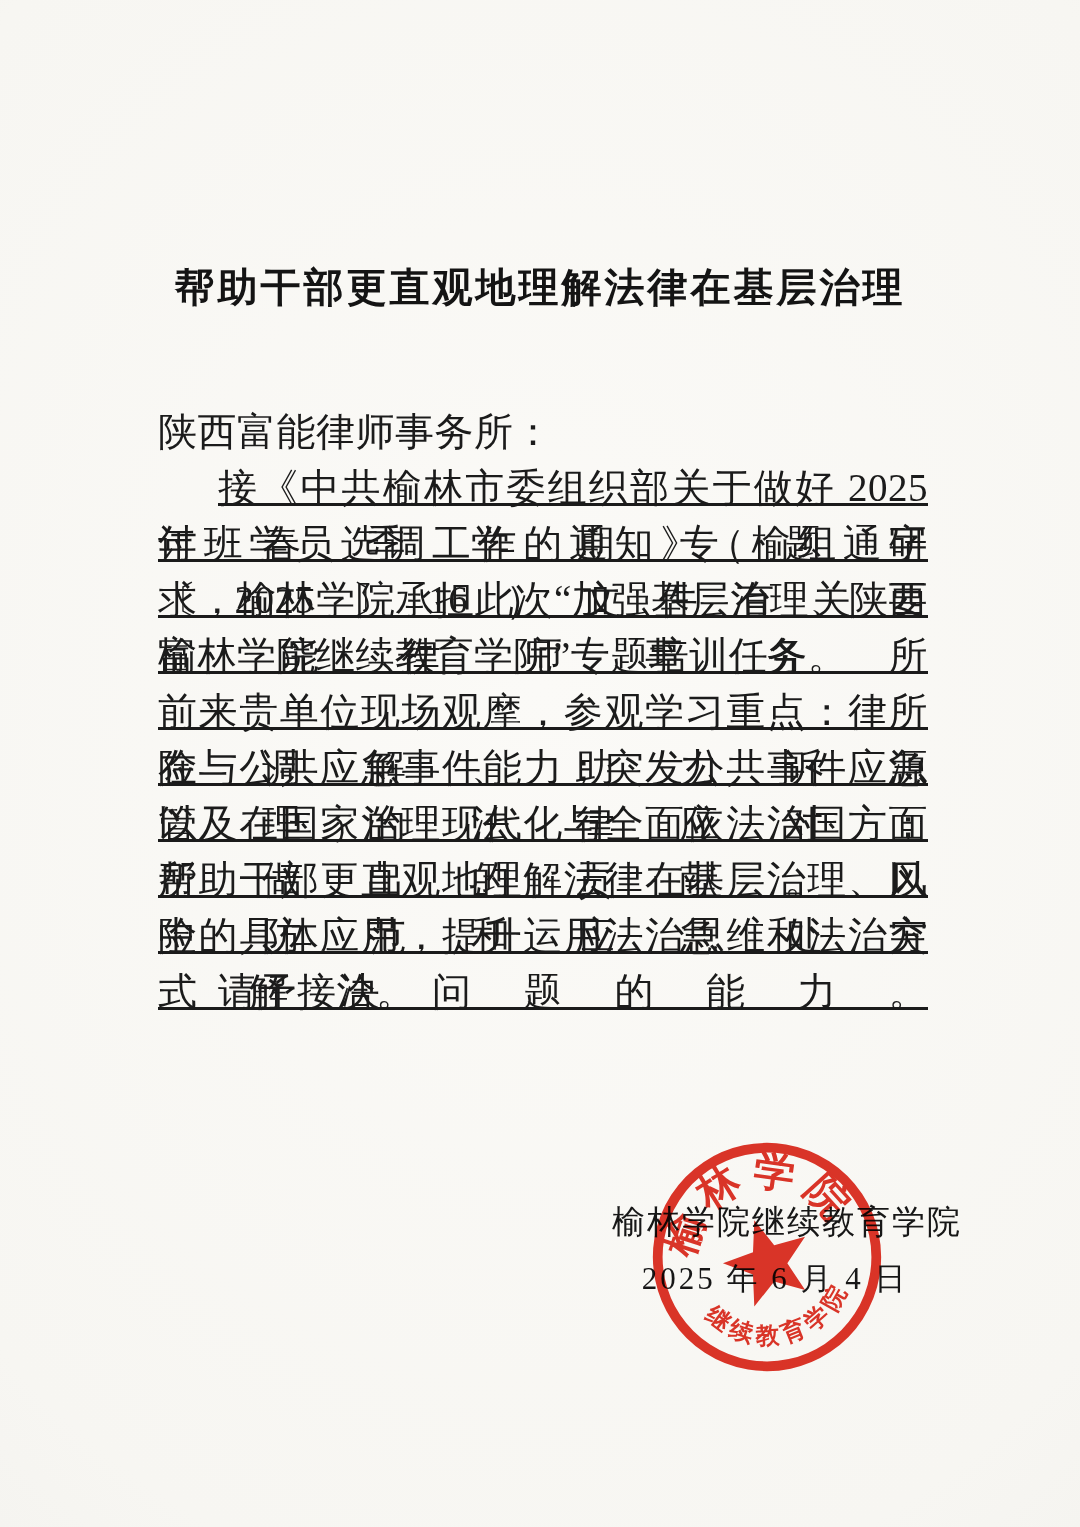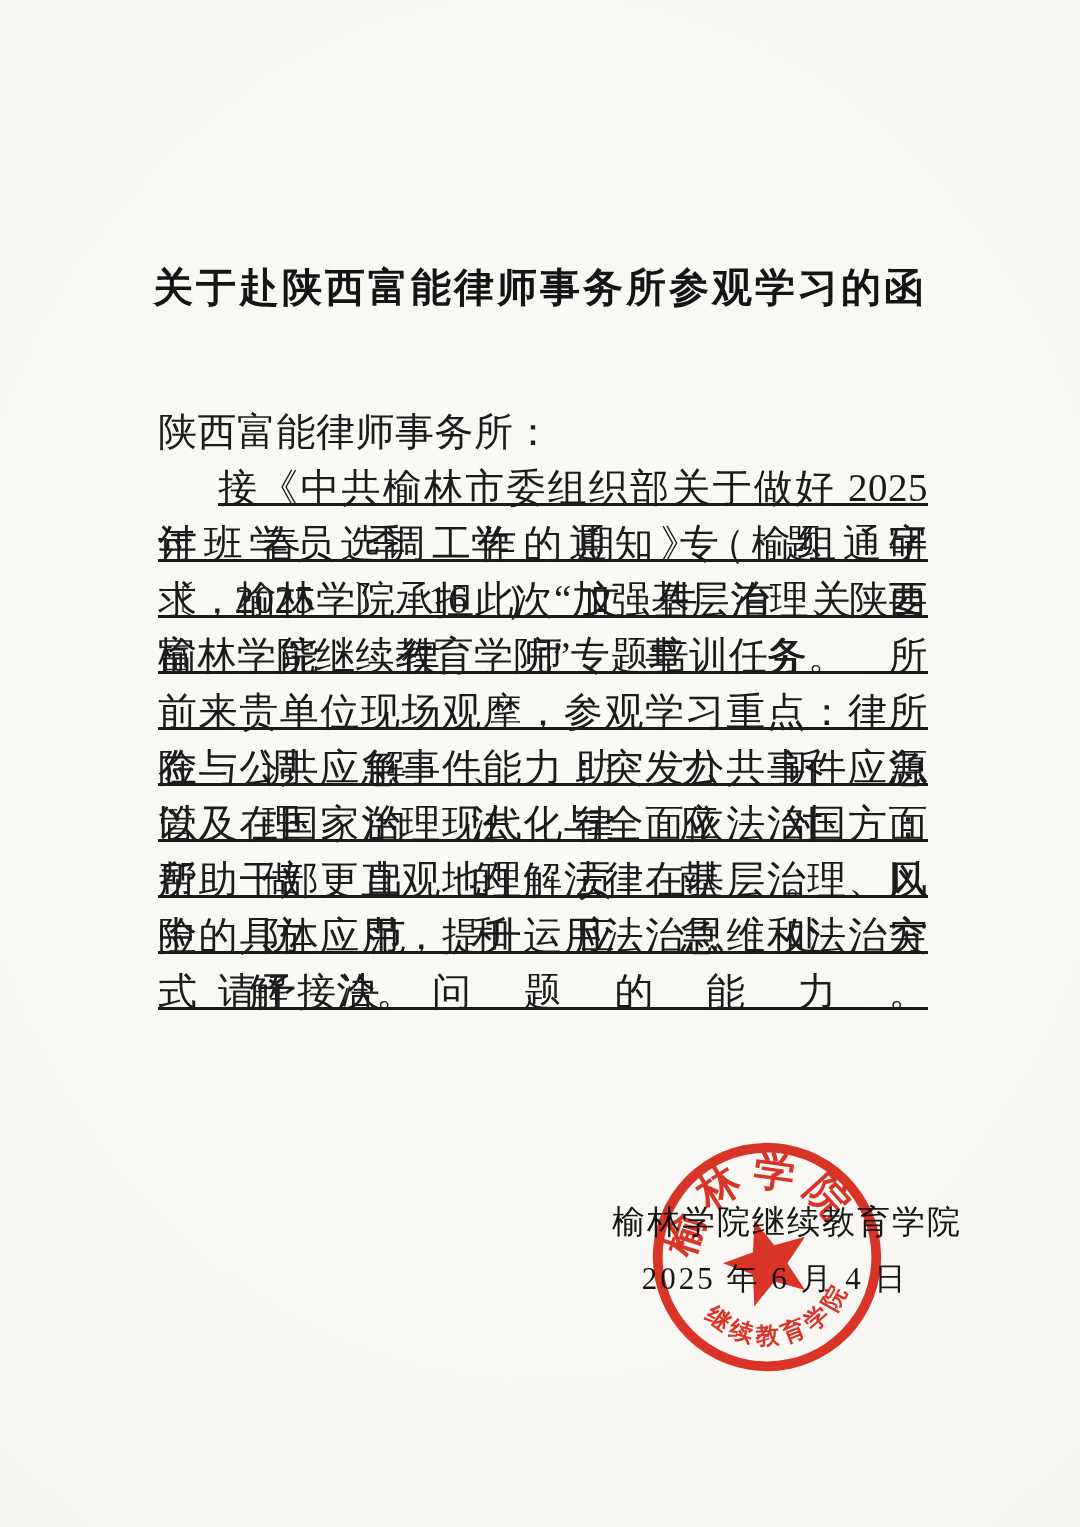--- a/index.html
+++ b/index.html
@@ -56,21 +56,21 @@
     mix-blend-mode:multiply;
     opacity:0.92;
   }
   .seal svg { width:100%; height:100%; }
 </style>
 </head>
 <body>
 
 <div class="page">
 
-  <div class="title">关于赴陕西富能律师事务所参观学习的函</div>
+  <div class="title">帮助干部更直观地理解法律在基层治理</div>
 
   <div class="content">
     <div class="line">陕西富能律师事务所：</div>
 
     <div class="line full indent">接《中共榆林市委组织部关于做好 2025 年春季学期专题研</div>
     <div class="line full">讨班学员选调工作的通知》（榆组通字〔2025〕16）文件有关要</div>
     <div class="line full">求，榆林学院承担此次“加强基层治理、陕西富能律师事务所</div>
     <div class="line">榆林学院继续教育学院”专题培训任务。</div>
 
     <div class="line full">前来贵单位现场观摩，参观学习重点：律所在调解、助力诉源</div>

